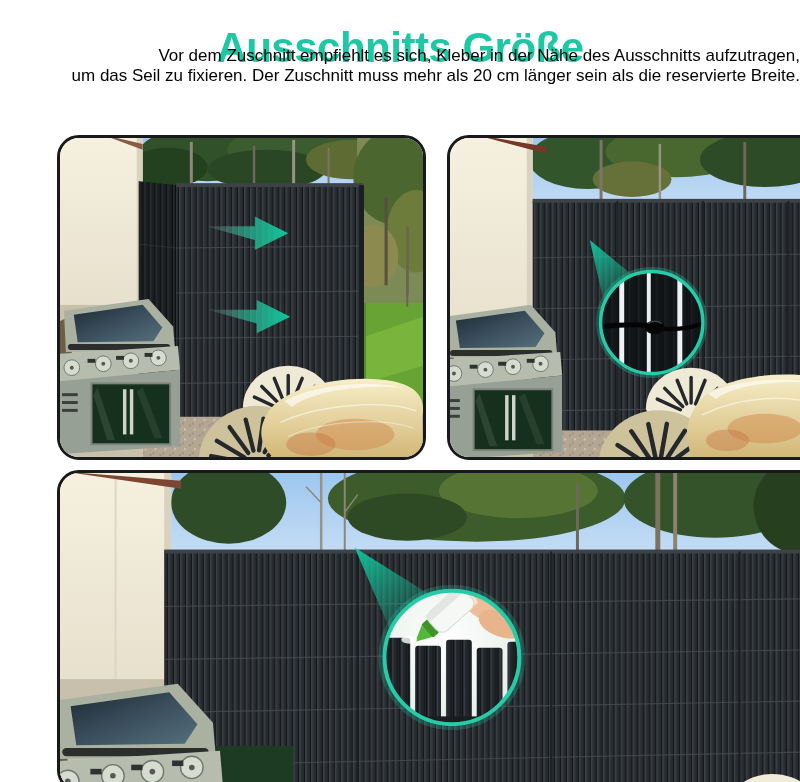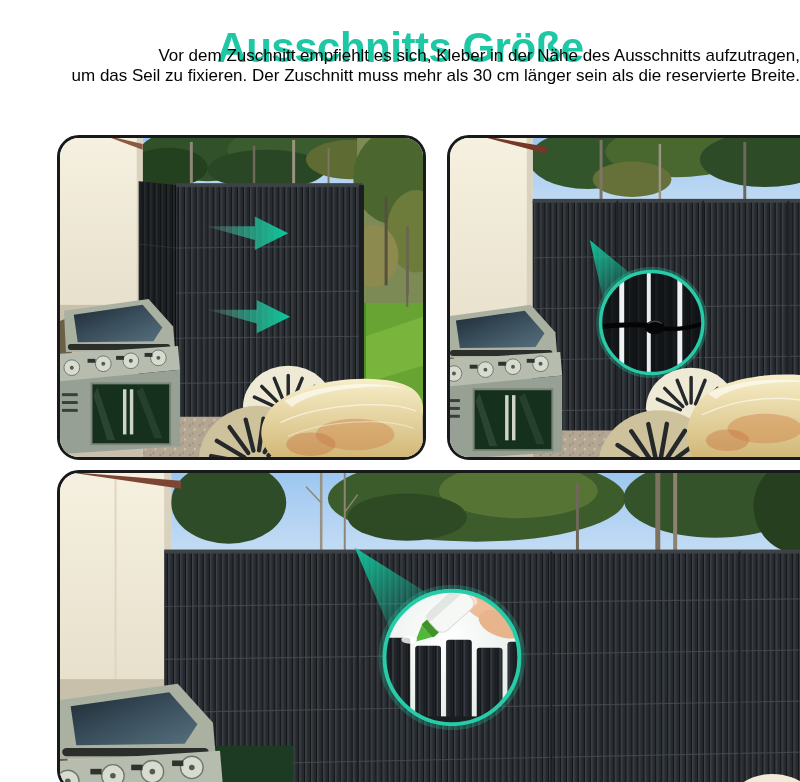--- a/index.html
+++ b/index.html
@@ -134,21 +134,21 @@
         <line x1="8.5" y1="5.5" x2="26.9" y2="-12.9"></line>
         <line x1="10.9" y1="8.9" x2="34.4" y2="-2"></line>
       </g>
     </g>
   </defs>
 </svg>
 
 <h1 class="title">Ausschnitts Größe</h1>
 <div class="desc">
   <div>Vor dem Zuschnitt empfiehlt es sich, Kleber in der Nähe des Ausschnitts aufzutragen,</div>
-  <div>um das Seil zu fixieren. Der Zuschnitt muss mehr als 30 cm länger sein als die reservierte Breite.</div>
+  <div>um das Seil zu fixieren. Der Zuschnitt muss mehr als 20 cm länger sein als die reservierte Breite.</div>
 </div>
 
 <figure class="photo" id="photo1">
 <svg viewBox="0 0 369 325" preserveAspectRatio="none">
   <rect x="78" y="0" width="291" height="80" fill="url(#skyGrad)"></rect>
   <g>
     <ellipse cx="150" cy="16" rx="70" ry="28" fill="#31512a"></ellipse>
     <ellipse cx="250" cy="12" rx="80" ry="26" fill="#3b5c2e"></ellipse>
     <ellipse cx="210" cy="32" rx="60" ry="20" fill="#2a4725"></ellipse>
     <ellipse cx="110" cy="30" rx="40" ry="20" fill="#24411f"></ellipse>

